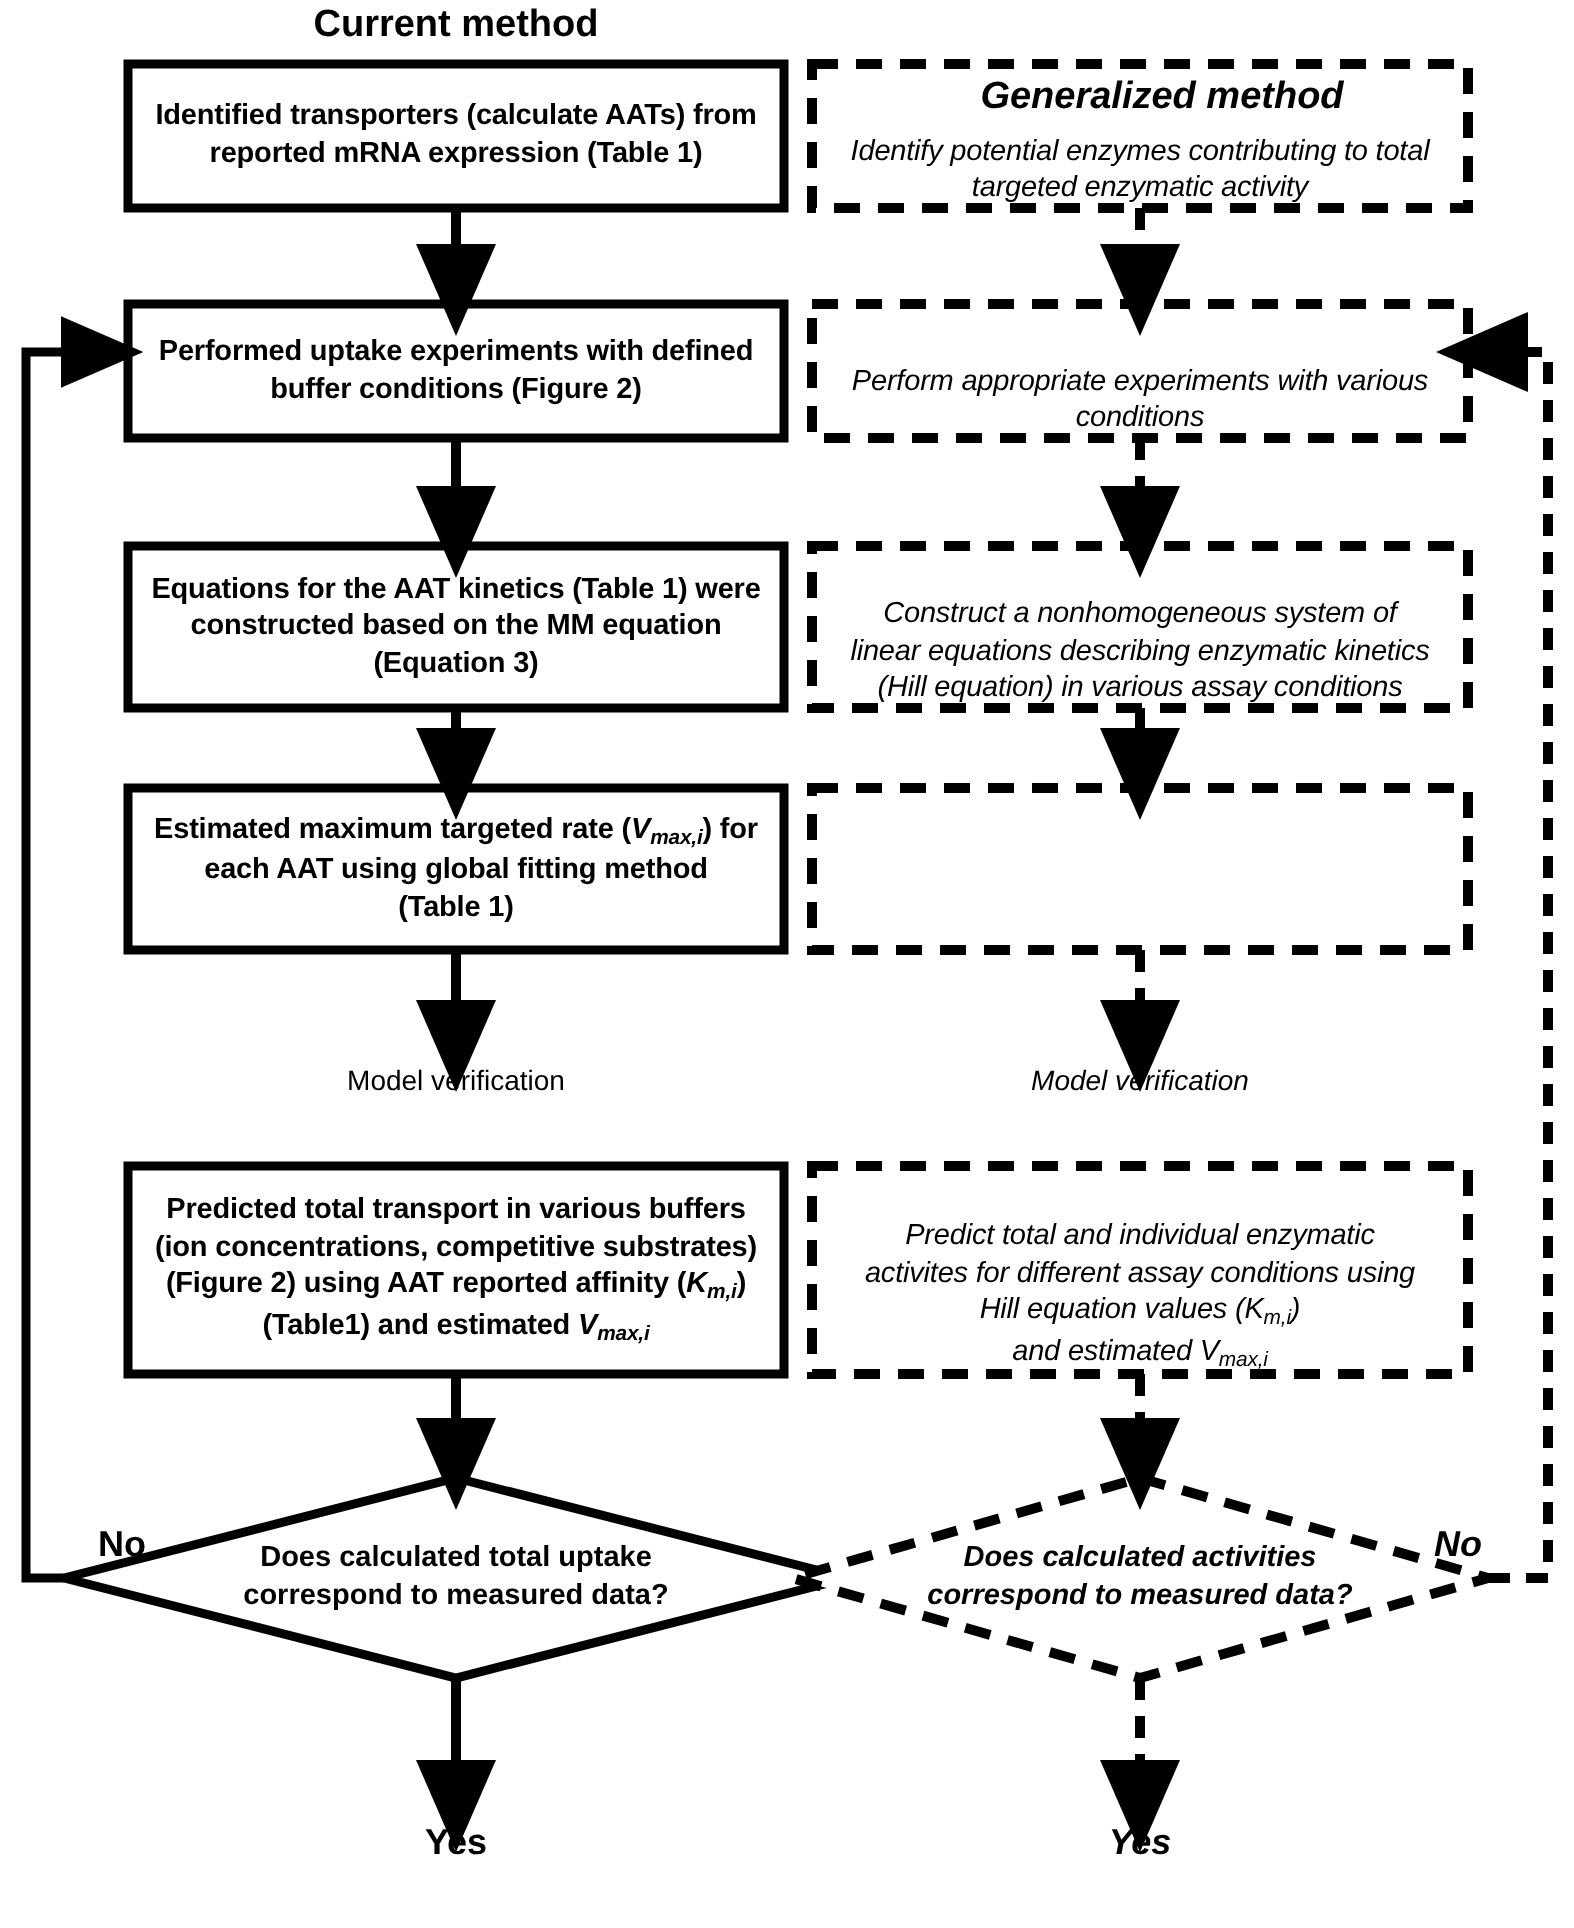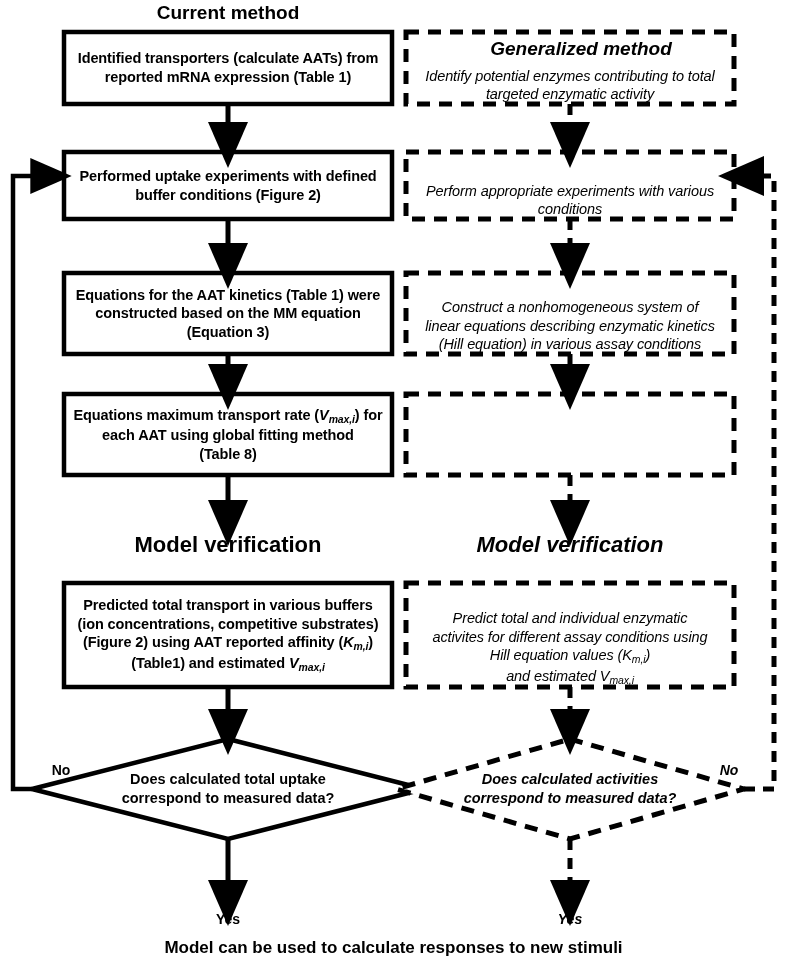--- a/index.html
+++ b/index.html
@@ -50,28 +50,28 @@
   }
   .box-right {
     font-weight: normal;
     font-style: italic;
     font-size: 14.5px;
     align-items: flex-end;
   }
   .verif {
     position: absolute;
     text-align: center;
-    font-size: 22px;
-    font-weight: bold;
+    font-size: 14px;
+    font-weight: normal;
   }
   .verif-italic { font-style: italic; }
   .edge-label {
     position: absolute;
     font-weight: bold;
-    font-size: 14px;
+    font-size: 18px;
     text-align: center;
   }
   .edge-label-italic { font-style: italic; }
   .footer-text {
     position: absolute;
     text-align: center;
     font-weight: bold;
     font-size: 17px;
     width: 787px;
     left: 0;
@@ -160,23 +160,23 @@
   <div class="node-text box-left" style="left:64px; top:273px; width:328px; height:81px;">
     <div>
       <span>Equations for the AAT kinetics (Table 1) were</span><br>
       <span>constructed based on the MM equation</span><br>
       <span>(Equation 3)</span>
     </div>
   </div>
 
   <div class="node-text box-left" style="left:64px; top:394px; width:328px; height:81px;">
     <div>
-      <span>Equations maximum transport rate (</span><span class="var">V</span><span class="sub">max,i</span><span>) for</span><br>
+      <span>Estimated maximum targeted rate (</span><span class="var">V</span><span class="sub">max,i</span><span>) for</span><br>
       <span>each AAT using global fitting method</span><br>
-      <span>(Table 8)</span>
+      <span>(Table 1)</span>
     </div>
   </div>
 
   <div class="verif" style="left:64px; top:532px; width:328px;">Model verification</div>
 
   <div class="node-text box-left" style="left:64px; top:583px; width:328px; height:104px;">
     <div>
       <span>Predicted  total transport in various buffers</span><br>
       <span>(ion concentrations, competitive substrates)</span><br>
       <span>(Figure 2) using AAT reported affinity (</span><span class="var">K</span><span class="sub">m,i</span><span>)</span><br>
@@ -227,15 +227,14 @@
   </div>
 
   <div class="diamond-text diamond-text-italic" style="left:448px; top:770px; width:244px;">
     <span>Does calculated activities</span><br>
     <span>correspond to measured data?</span>
   </div>
 
   <div class="edge-label edge-label-italic" style="left:706px; top:762px; width:46px;">No</div>
   <div class="edge-label edge-label-italic" style="left:538px; top:911px; width:64px;">Yes</div>
 
-  <div class="footer-text" style="top:938px;">Model can be used to calculate responses to new stimuli</div>
 
 </div>
 
 </body></html>

